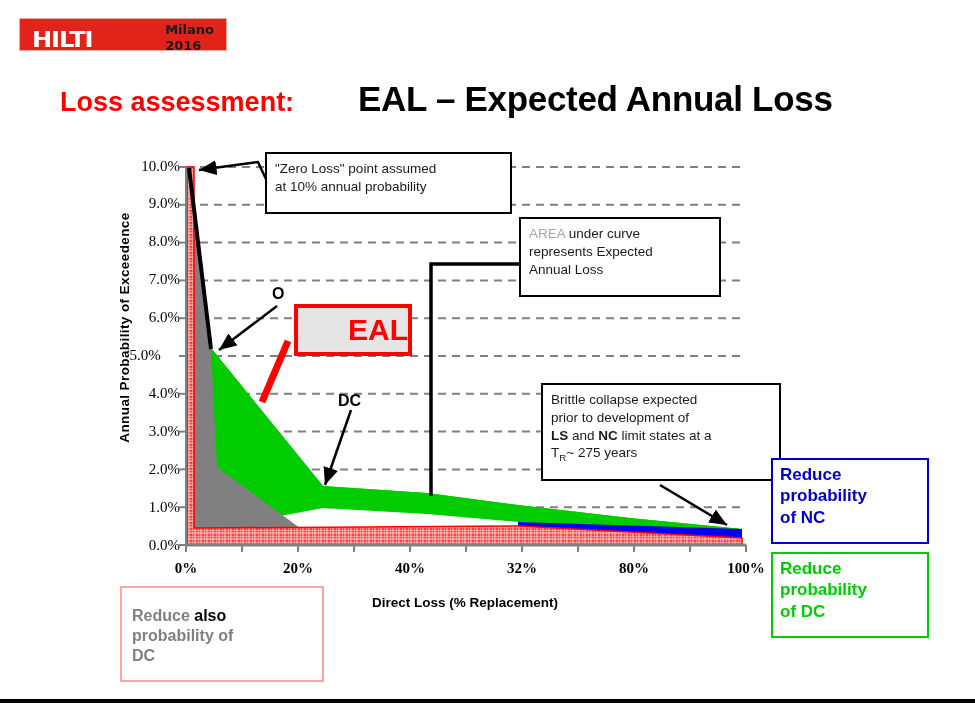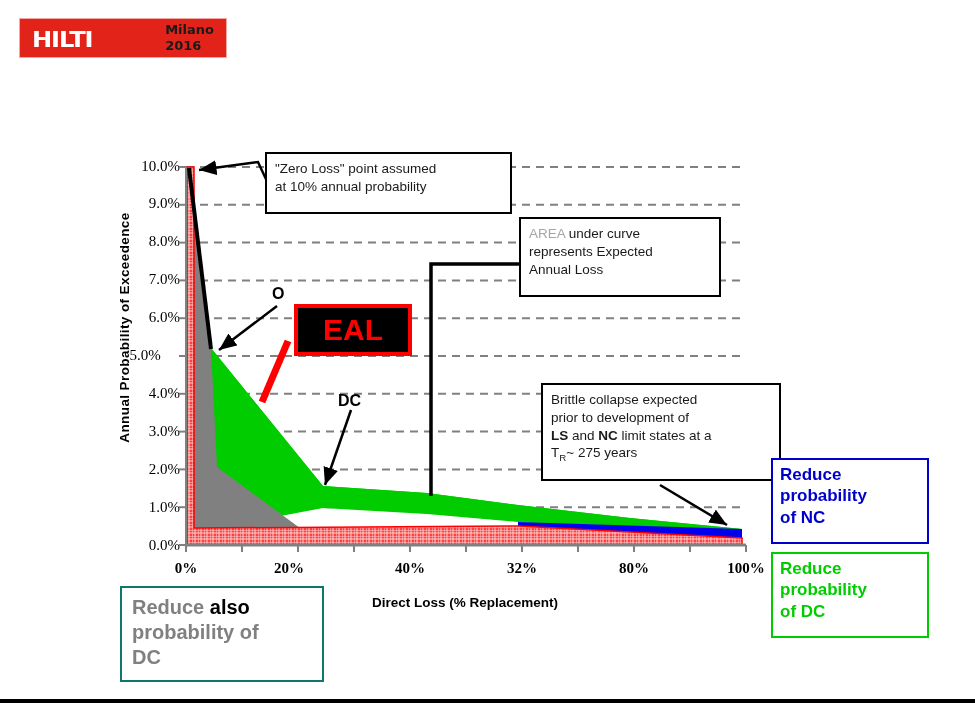--- a/index.html
+++ b/index.html
@@ -5,21 +5,21 @@
 <style>
   html,body{margin:0;padding:0;background:#ffffff;}
   body{font-family:"Liberation Sans",sans-serif;}
   #slide{
     position:relative;width:975px;height:703px;background:#ffffff;
     overflow:hidden;box-sizing:border-box;
     border-bottom:4px solid #000;
   }
   
   #logo{
-    position:absolute;left:20px;top:19px;width:206px;height:38px;
+    position:absolute;left:20px;top:19px;width:206px;height:31px;
     background:#E2231A;box-shadow:0 0 0 1px #f2a9a4;
   }
   #logo .wordmark{
     position:absolute;left:12px;top:9px;font-family:"DejaVu Sans",sans-serif;
     font-weight:bold;font-size:21px;letter-spacing:-1px;color:#ffffff;
     transform:scaleX(1.15);transform-origin:left center;
   }
   #logo .milano{
     position:absolute;right:12px;top:3px;color:#1a1a1a;
     font-family:"DejaVu Sans",sans-serif;font-weight:bold;
@@ -60,31 +60,31 @@
   }
   
   .callout{
     position:absolute;background:#ffffff;border:2.5px solid #000;
     box-sizing:border-box;font-size:13.5px;line-height:1.32;
     color:#1a1a1a;padding:6px 8px;font-family:"Liberation Sans",sans-serif;
   }
   .callout b{font-weight:bold;}
   .gray-word{color:#A6A6A6;}
   .eal-box{
-    position:absolute;border:4px solid #FF0000;background:#000000;
+    position:absolute;border:4px solid #FF0000;background:#e5e5e5;
     box-sizing:border-box;color:#FF0000;font-weight:bold;font-size:30px;
-    text-align:center;line-height:44px;
+    text-align:right;line-height:44px;
   }
   .legendbox{
     position:absolute;background:#ffffff;box-sizing:border-box;
     font-weight:bold;font-size:17px;line-height:1.25;padding:4px 7px;
   }
   .legendbox.blue{border:2px solid #0000CC;color:#0000CC;}
   .legendbox.green{border:2px solid #00CC00;color:#00CC00;}
-  .legendbox.gray{border:2px solid #0f766e;color:#808080;font-size:20px;padding:7px 10px;}
+  .legendbox.gray{border:2px solid #fca5a5;color:#808080;font-size:16px;padding:18px 10px;}
   .legendbox.gray b{color:#000000;}
   .annot{
     position:absolute;font-weight:bold;font-size:16px;color:#000;
     font-family:"Liberation Sans",sans-serif;
   }
   .sub{font-size:.72em;vertical-align:sub;}
   svg{display:block;}
 </style>
 </head>
 <body>
@@ -92,39 +92,43 @@
 <div id="slide">
 
   <div id="logo">
     <div class="wordmark">HILTI</div>
     <div class="milano">
       <span>Milano</span>
       <span>2016</span>
     </div>
   </div>
 
+  <div id="title-row">
+    <div id="title-left">Loss assessment:</div>
+    <div id="title-main">EAL – Expected Annual Loss</div>
+  </div>
 
   <div id="chart">
 
     <div class="ylabel">Annual Probability of Exceedence</div>
 
     <div class="ytick" style="left:110px;top:18px;">10.0%</div>
     <div class="ytick" style="left:110px;top:55px;">9.0%</div>
     <div class="ytick" style="left:110px;top:93px;">8.0%</div>
     <div class="ytick" style="left:110px;top:131px;">7.0%</div>
     <div class="ytick" style="left:110px;top:169px;">6.0%</div>
     <div class="ytick" style="left:110px;top:207px;text-align:center;">5.0%</div>
     <div class="ytick" style="left:110px;top:245px;">4.0%</div>
     <div class="ytick" style="left:110px;top:283px;">3.0%</div>
     <div class="ytick" style="left:110px;top:321px;">2.0%</div>
     <div class="ytick" style="left:110px;top:359px;">1.0%</div>
     <div class="ytick" style="left:110px;top:397px;">0.0%</div>
 
     <div class="xtick" style="left:151px;top:420px;">0%</div>
-    <div class="xtick" style="left:254px;top:420px;">20%</div>
+    <div class="xtick" style="left:263px;top:420px;">20%</div>
     <div class="xtick" style="left:375px;top:420px;">40%</div>
     <div class="xtick" style="left:487px;top:420px;">32%</div>
     <div class="xtick" style="left:599px;top:420px;">80%</div>
     <div class="xtick" style="left:711px;top:420px;">100%</div>
 
     <div id="xlabel">Direct Loss (% Replacement)</div>
 
     <svg width="975" height="480" style="position:absolute;left:0;top:0;">
       <defs>
         <pattern id="redhatch" width="6" height="6" patternUnits="userSpaceOnUse">

